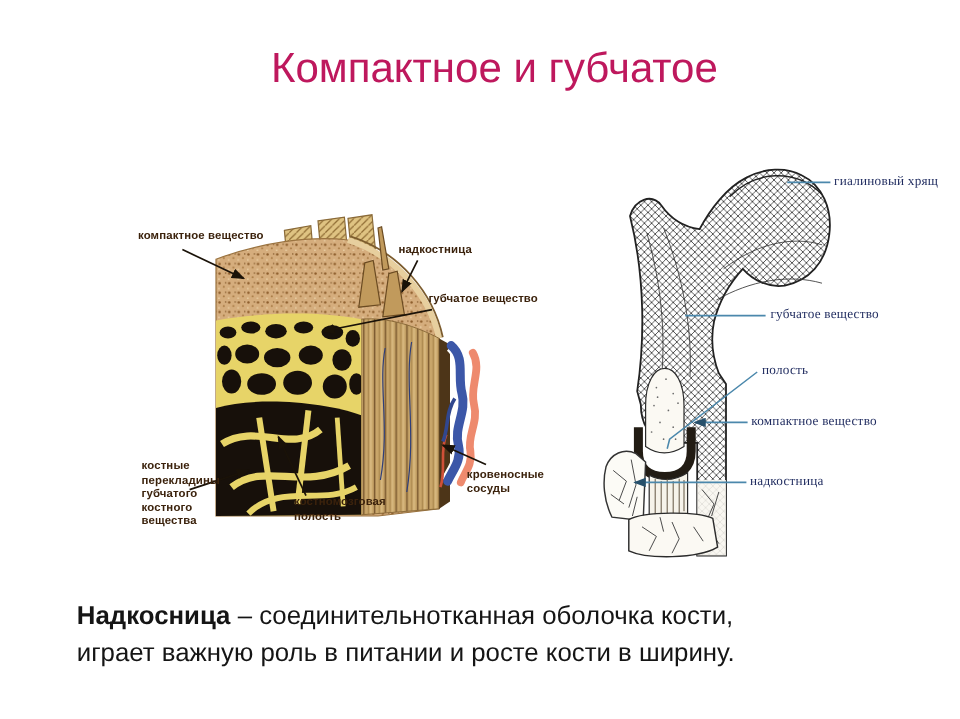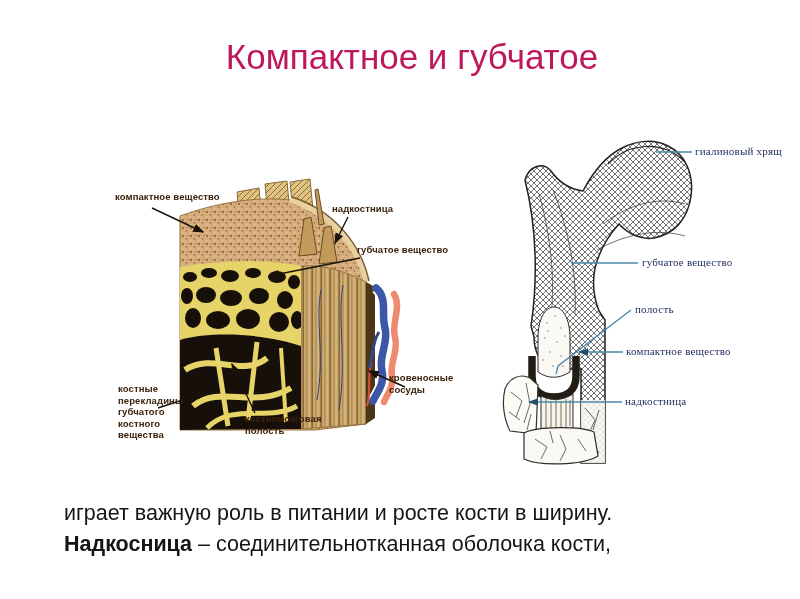--- a/index.html
+++ b/index.html
@@ -129,21 +129,21 @@
         <path d="M170,243 L147,194" marker-end="url(#arrB)"></path>
         <path d="M320,217 L284,201" marker-end="url(#arrB)"></path>
       </g>
     </svg>
 
     <div class="lbl-l" style="left:30px;top:21px;">компактное вещество</div>
     <div class="lbl-l" style="left:247px;top:33px;">надкостница</div>
     <div class="lbl-l" style="left:272px;top:74px;">губчатое вещество</div>
     <div class="lbl-l wrap" style="left:33px;top:189px;width:72px;margin-top:24px;">костные перекладины губчатого костного вещества</div>
     <div class="lbl-l wrap" style="left:160px;top:243px;width:95px;">костномозговая полость</div>
-    <div class="lbl-l wrap" style="left:304px;top:202px;width:78px;">кровеносные сосуды</div>
+    <div class="lbl-l wrap" style="left:304px;top:220px;width:78px;">кровеносные сосуды</div>
   </div>
 
   <div class="fig fig-right">
     <svg width="300" height="327" viewBox="0 0 300 327">
       <defs>
         <pattern id="xhatch" width="6" height="6" patternUnits="userSpaceOnUse">
           <rect width="6" height="6" fill="#ffffff"></rect>
           <path d="M0,0 L6,6 M6,0 L0,6" stroke="#3a3a3a" stroke-width="0.7"></path>
         </pattern>
         <marker id="arrT" markerWidth="8" markerHeight="6" refX="7" refY="3" orient="auto">
@@ -227,17 +227,17 @@
     </svg>
 
     <div class="lbl-r" style="left:200px;top:7px;">гиалиновый хрящ</div>
     <div class="lbl-r" style="left:147px;top:118px;">губчатое вещество</div>
     <div class="lbl-r" style="left:140px;top:165px;text-align:center;">полость</div>
     <div class="lbl-r" style="left:131px;top:207px;">компактное вещество</div>
     <div class="lbl-r" style="left:130px;top:257px;">надкостница</div>
   </div>
 
   <p class="caption">
+    <span class="cline"><span class="term">Надкосница</span><span> – соединительнотканная оболочка кости,</span></span>
     <span class="cline">играет важную роль в питании и росте кости в ширину.</span>
-    <span class="cline"><span class="term">Надкосница</span><span> – соединительнотканная оболочка кости,</span></span>
   </p>
 
 </div>
 
 </body></html>

